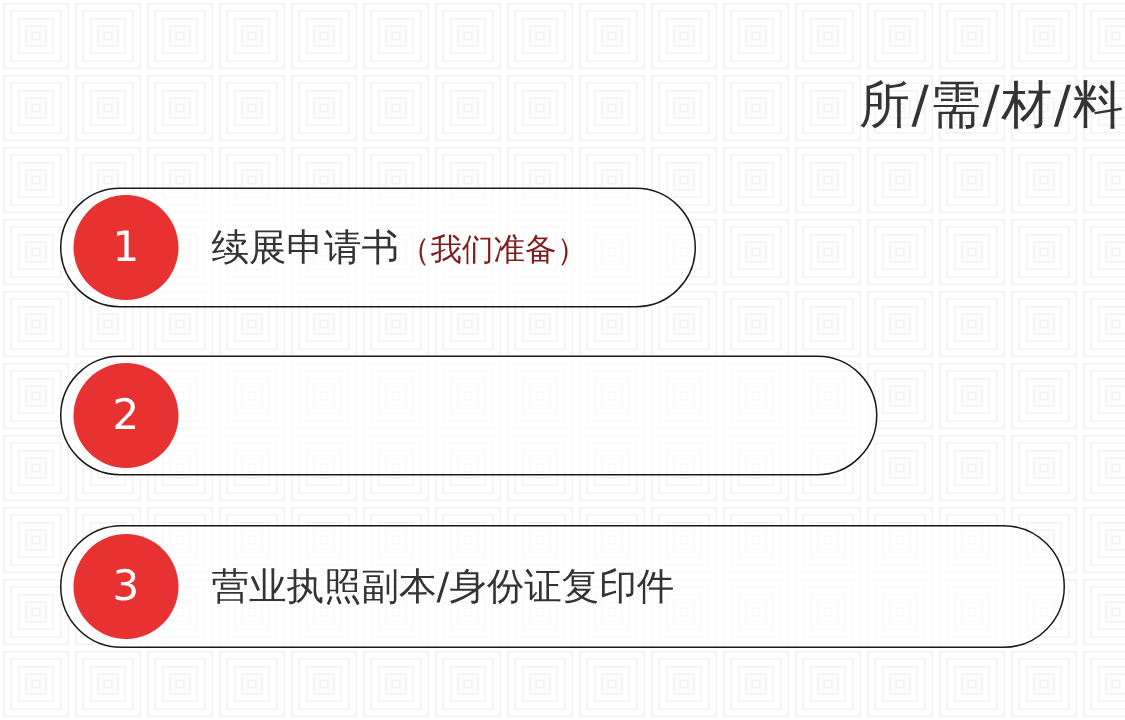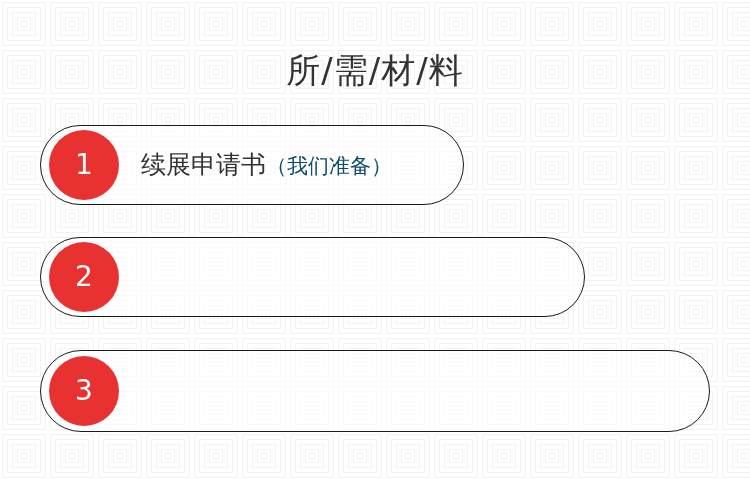--- a/index.html
+++ b/index.html
@@ -3,36 +3,36 @@
 <meta charset="utf-8">
 <style>
   html, body { margin:0; padding:0; }
   body {
     width:750px; height:480px; overflow:hidden; position:relative;
     background-color:#ffffff;
     font-family:"DejaVu Sans", "Liberation Sans", sans-serif;
   }
   .bg { position:absolute; inset:0; }
   .title {
-    position:absolute; left:0; top:48px; width:750px; text-align:center;
+    position:absolute; left:0; top:48px; width:750px; text-align:right;
     font-size:34px; color:#333333; letter-spacing:1px; line-height:44px;
   }
   .pill {
     position:absolute; left:40px; height:80px; box-sizing:border-box;
     border:1.3px solid #1a1a1a; border-radius:42px; background:rgba(255,255,255,0.55);
   }
   .num {
     position:absolute; left:8px; top:4px; width:70px; height:70px; border-radius:50%;
     background:#e83232; color:#ffffff; font-size:28px; line-height:70px; text-align:center;
   }
   .label {
     position:absolute; left:100px; top:0; height:78px; line-height:78px;
     font-size:25px; color:#333333; white-space:nowrap;
   }
-  .note { font-size:21px; color:#0c4a6e; }
+  .note { font-size:21px; color:#7f1d1d; }
 </style>
 </head>
 <body>
 
 <svg class="bg" width="750" height="480" xmlns="http://www.w3.org/2000/svg">
   <defs>
     <pattern id="sq" x="0" y="0" width="48" height="48" patternUnits="userSpaceOnUse">
       <g fill="none" stroke="#f2f2f2" stroke-width="1">
         <rect x="2.5" y="2.5" width="43" height="43"></rect>
         <rect x="7.5" y="7.5" width="33" height="33"></rect>
@@ -53,13 +53,16 @@
     <span>续展申请书</span><span class="note">（我们准备）</span>
   </div>
 </div>
 
 <div class="pill" style="top:237px; width:545px;">
   <div class="num">2</div>
 </div>
 
 <div class="pill" style="top:350px; width:670px; height:82px;">
   <div class="num" style="top:5px;">3</div>
+  <div class="label" style="height:80px; line-height:80px;">
+    <span>营业执照副本/身份证复印件</span><span class="note"></span>
+  </div>
 </div>
 
 </body></html>

